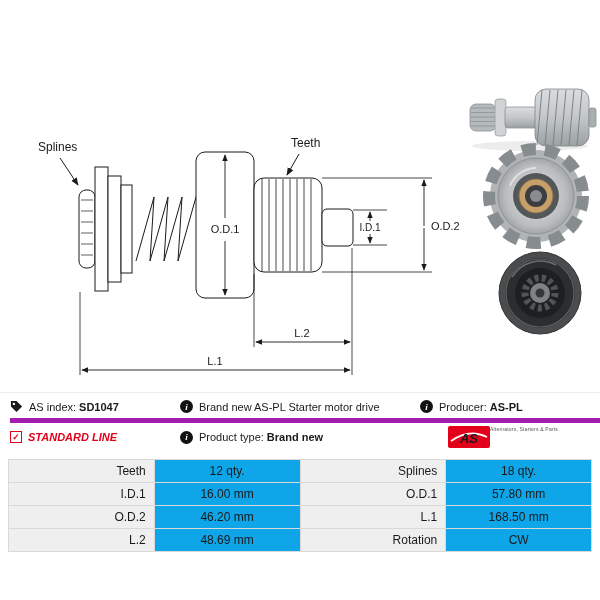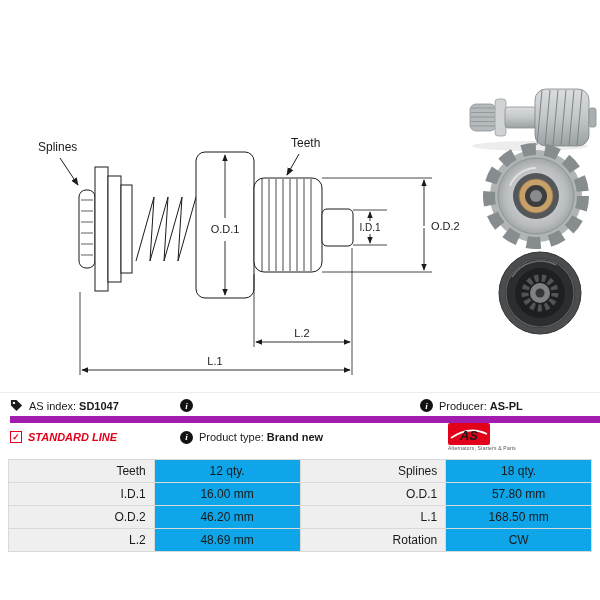--- a/index.html
+++ b/index.html
@@ -7,36 +7,36 @@
     font-family:"Liberation Sans", sans-serif; color:#1a1a1a; }
   .drawing-area { display:block; width:600px; height:392px; }
   svg text { font-family:"Liberation Sans", sans-serif; fill:#1a1a1a; }
 
   .info-bar { display:flex; width:600px; border-top:1px solid #ededed; padding:2px 0 2px; }
   .info-col { display:flex; flex-direction:column; }
   .c1 { width:180px; padding-left:10px; }
   .c2 { width:240px; }
   .c3 { width:180px; }
   .info-row { height:28px; display:flex; align-items:center; gap:6px; font-size:11px;
-    border-bottom:7px solid #a21caf; }
+    border-bottom:5px solid #a21caf; }
   .info-col .info-row:last-child { border-bottom:none; }
   .lbl-txt { color:#1a1a1a; }
   .b { font-weight:bold;text-align:center; }
   .red { color:#e2001a; font-weight:bold;font-style:italic; }
   .iicon { width:13px; height:13px; border-radius:50%; background:#111; color:#fff;
     font-size:9px; font-style:italic; font-weight:bold; display:inline-flex;
     align-items:center; justify-content:center; flex:0 0 13px;
     font-family:"Liberation Serif", serif; }
   .checkicon { width:12px; height:12px; border:1.5px solid #e2001a; color:#e2001a;
     font-size:9px; font-weight:bold; display:inline-flex; align-items:center;
     justify-content:center; flex:0 0 12px; }
   .tagicon { flex:0 0 13px; display:inline-flex; }
   .pair { display:inline-flex; gap:3px; white-space:nowrap; }
 
-  .logo-wrap { display:flex; flex-direction:column; align-items:flex-start; line-height:1;
+  .logo-wrap { display:flex; flex-direction:row; align-items:flex-start; line-height:1;
     margin-left:28px; }
   .logo-tagline { font-size:5px; color:#555; margin-top:1px; letter-spacing:.2px; }
 
   .spec-table { width:584px; margin:6px 8px 0; border-collapse:collapse; font-size:12px; }
   .spec-table td { border:1px solid #d9d9d9; height:23px; padding:0 8px; }
   .spec-table td.cl { background:#efefef; text-align:right; width:25%; }
   .spec-table td.cv { background:#0ea5e9; text-align:center; width:25%; }
 </style>
 </head>
 <body>
@@ -196,20 +196,21 @@
     </div>
     <div class="info-row">
       <span class="checkicon">✓</span>
       <span class="red">STANDARD LINE</span>
     </div>
   </div>
 
   <div class="info-col c2">
     <div class="info-row">
       <span class="iicon">i</span>
+      <span>Brand new AS-PL Starter motor drive</span>
     </div>
     <div class="info-row">
       <span class="iicon">i</span>
       <span class="pair">
         <span class="lbl-txt">Product type:</span>
         <span class="b">Brand new</span>
       </span>
     </div>
   </div>
 

